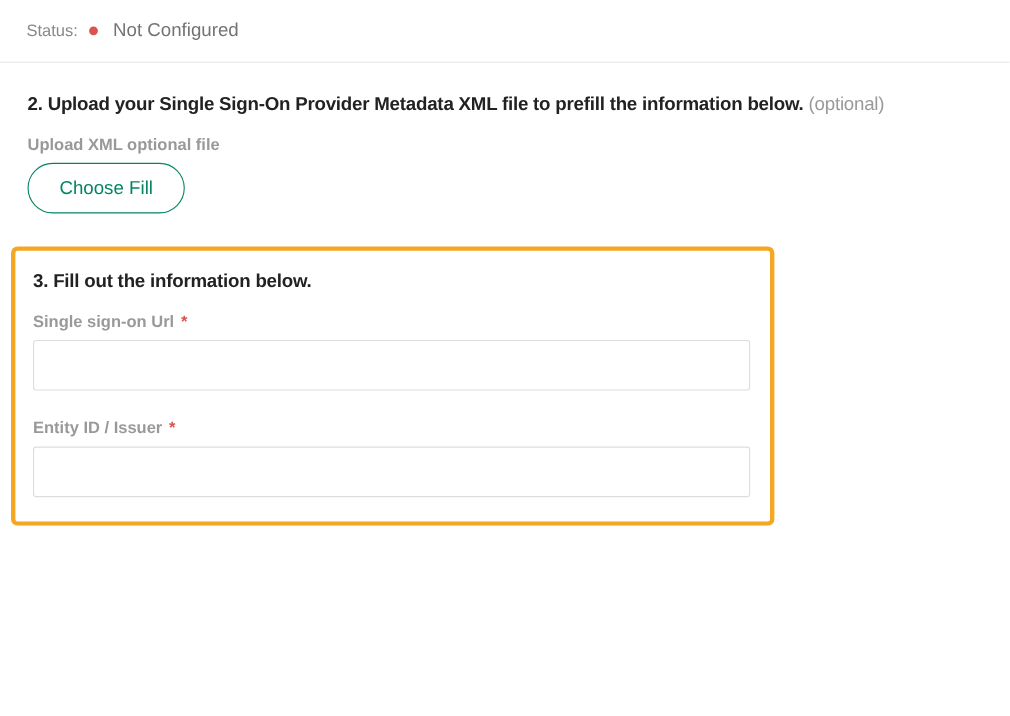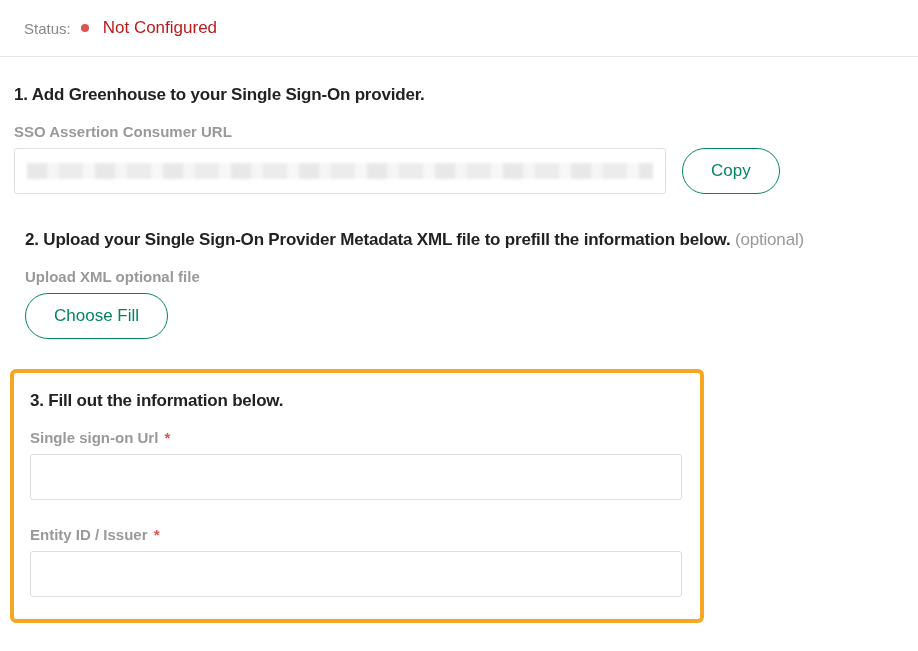--- a/index.html
+++ b/index.html
@@ -29,21 +29,21 @@
       font-size: 15px;
     }
     .status-dot {
       width: 8px;
       height: 8px;
       background: #d9534f;
       border-radius: 50%;
       display: inline-block;
     }
     .status-value {
-      color: #b91c1c;
+      color: #737373;
       font-size: 17px;
       margin-left: 4px;
     }
     .divider {
       border: none;
       border-top: 1px solid #e5e5e5;
       margin: 0 0 28px 0;
     }
     .section-heading {
       font-weight: 700;
@@ -155,30 +155,20 @@
     <span class="status-label">Status:</span>
     <span class="status-dot"></span>
     <span class="status-value">Not Configured</span>
   </div>
 </div>
 
 <hr class="divider">
 
 <div class="container" style="padding-top:0;">
 
-  <div>
-    <h3 class="section-heading">1. Add Greenhouse to your Single Sign-On provider.</h3>
-    <label class="field-label">SSO Assertion Consumer URL</label>
-    <div class="input-row">
-      <div class="readonly-input">
-        <div class="blurred-content"></div>
-      </div>
-      <button class="pill-button">Copy</button>
-    </div>
-  </div>
 
   <div class="section2">
     <h3 class="section-heading">
       <span>2. Upload your Single Sign-On Provider Metadata XML file to prefill the information below. </span><span class="optional">(optional)</span>
     </h3>
     <div class="upload-section">
       <label class="field-label">Upload XML optional file</label>
       <button class="pill-button">Choose Fill</button>
     </div>
   </div>

